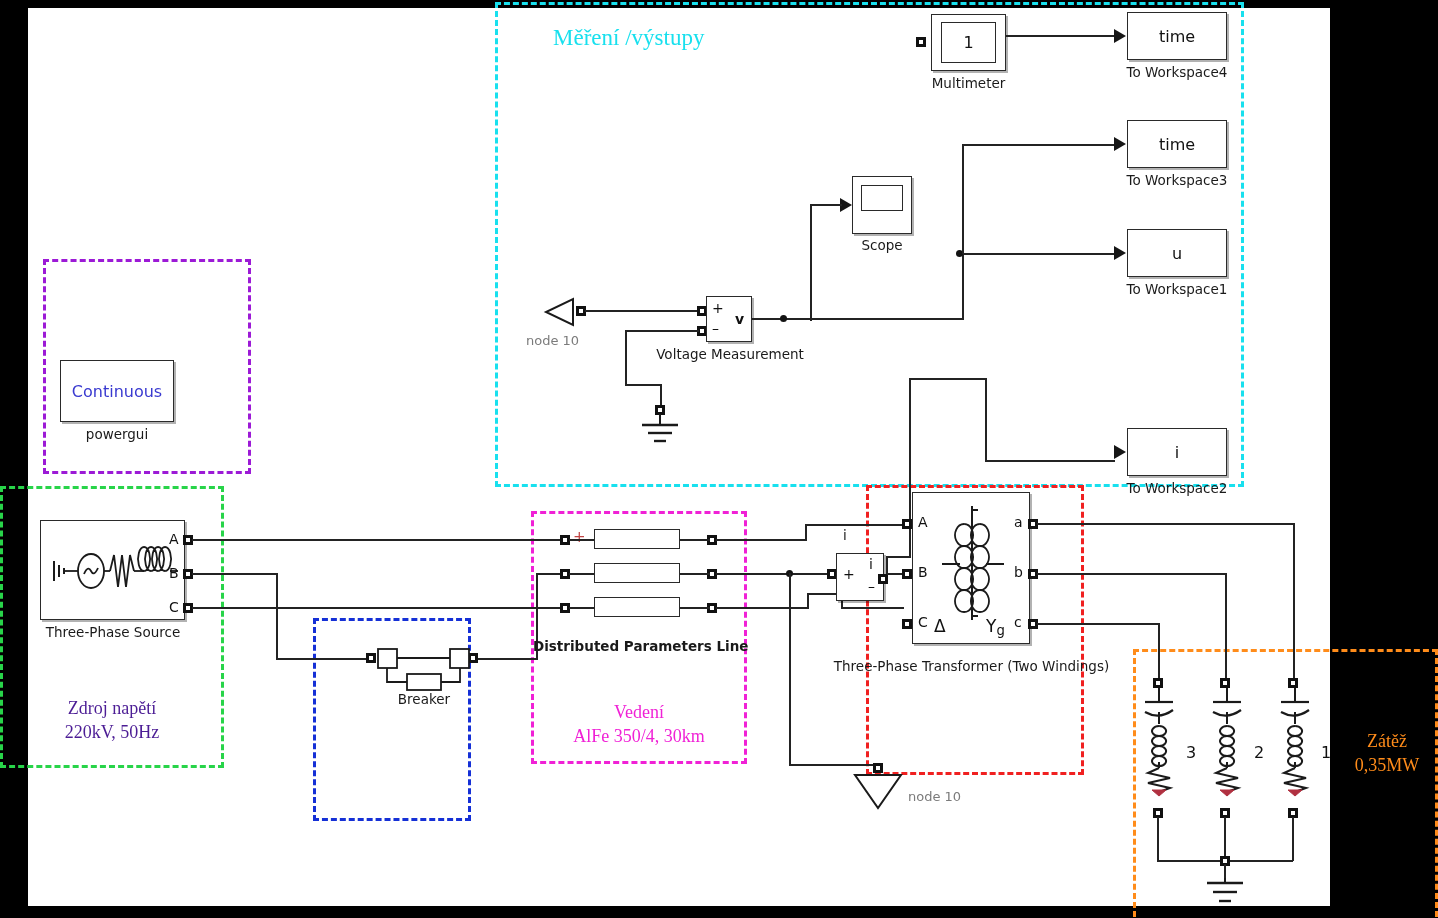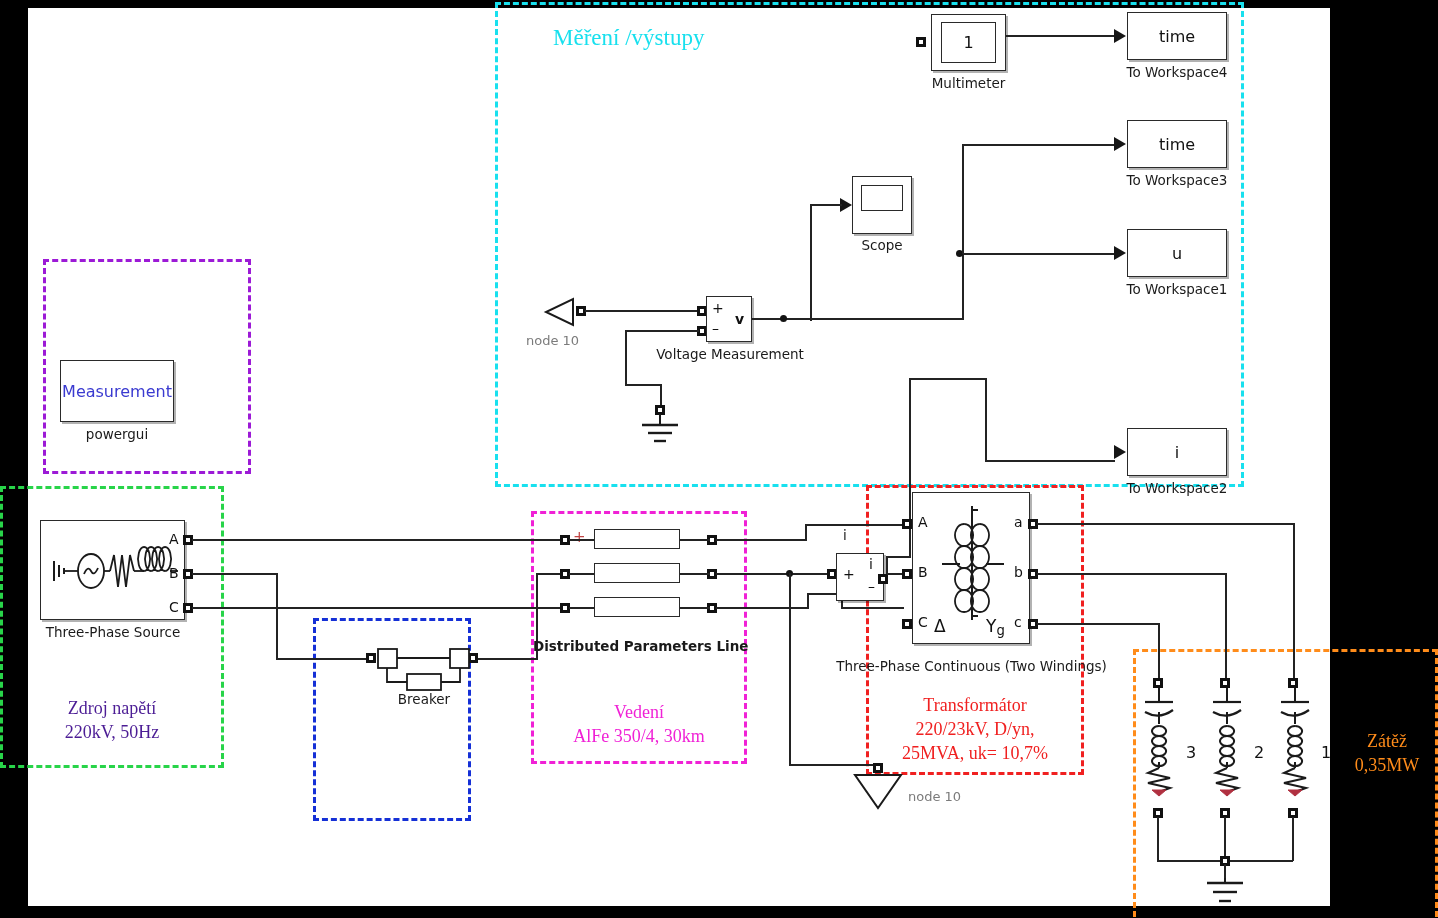--- a/index.html
+++ b/index.html
@@ -42,21 +42,21 @@
 
   <div class="dashbox" style="left:285px;top:610px;width:158px;height:203px;border:3px dashed #1530d6;"></div>
 
   <div class="dashbox" style="left:503px;top:503px;width:216px;height:253px;border:3px dashed #f021d6;"></div>
 
   <div class="dashbox" style="left:838px;top:477px;width:218px;height:290px;border:3px dashed #f02020;"></div>
 
   <div class="dashbox" style="left:1105px;top:641px;width:305px;height:277px;border:3px dashed #ff8c1a;"></div>
 
   <div class="blk ctr" style="left:32px;top:352px;width:114px;height:62px;">
-    <span class="blktxt" style="color:#3a3ad0;">Measurement</span>
+    <span class="blktxt" style="color:#3a3ad0;">Continuous</span>
   </div>
   <div class="blklabel" style="left:32px;top:418px;width:114px;">powergui</div>
 
   <div class="port" style="left:888px;top:29px;"></div>
   <div class="blk" style="left:903px;top:6px;width:75px;height:57px;"></div>
   <div class="blk ctr" style="left:913px;top:14px;width:55px;height:41px;box-shadow:none;">
     <span class="blktxt">1</span>
   </div>
   <div class="blklabel" style="left:893px;top:67px;width:95px;">Multimeter</div>
 
@@ -263,26 +263,21 @@
     <path d="M36,114 h6" stroke="#1a1a1a" stroke-width="2" fill="none"></path>
     <path d="M28,22 a9,11 0 1,0 0.1,0 M28,44 a9,11 0 1,0 0.1,0 M28,66 a9,11 0 1,0 0.1,0 M28,88 a9,11 0 1,0 0.1,0" fill="none" stroke="#1a1a1a" stroke-width="1.8"></path>
     <path d="M44,22 a9,11 0 1,1 -0.1,0 M44,44 a9,11 0 1,1 -0.1,0 M44,66 a9,11 0 1,1 -0.1,0 M44,88 a9,11 0 1,1 -0.1,0" fill="none" stroke="#1a1a1a" stroke-width="1.8"></path>
     <line x1="6" y1="62" x2="24" y2="62" stroke="#1a1a1a" stroke-width="2"></line>
     <line x1="50" y1="62" x2="68" y2="62" stroke="#1a1a1a" stroke-width="2"></line>
   </svg>
   <div class="porttxt" style="left:906px;top:608px;font-size:17px;">Δ</div>
   <div class="porttxt" style="left:958px;top:608px;font-size:17px;">
     <span>Y</span><span class="sub">g</span>
   </div>
-  <div class="blklabel" style="left:776px;top:650px;width:335px;">Three-Phase Continuous (Two Windings)</div>
-  <div class="annot" style="left:845px;top:686px;width:204px;font-size:18px;color:#f02020;">
-    <div>Transformátor</div>
-    <div>220/23kV, D/yn,</div>
-    <div>25MVA, uk= 10,7%</div>
-  </div>
+  <div class="blklabel" style="left:776px;top:650px;width:335px;">Three-Phase Transformer (Two Windings)</div>
 
   <div class="wire wh" style="left:1009px;top:515px;width:258px;"></div>
   <div class="wire wv" style="left:1265px;top:515px;height:159px;"></div>
 
   <div class="wire wh" style="left:1009px;top:565px;width:190px;"></div>
   <div class="wire wv" style="left:1197px;top:565px;height:109px;"></div>
 
   <div class="wire wh" style="left:1009px;top:615px;width:123px;"></div>
   <div class="wire wv" style="left:1130px;top:615px;height:59px;"></div>
 

